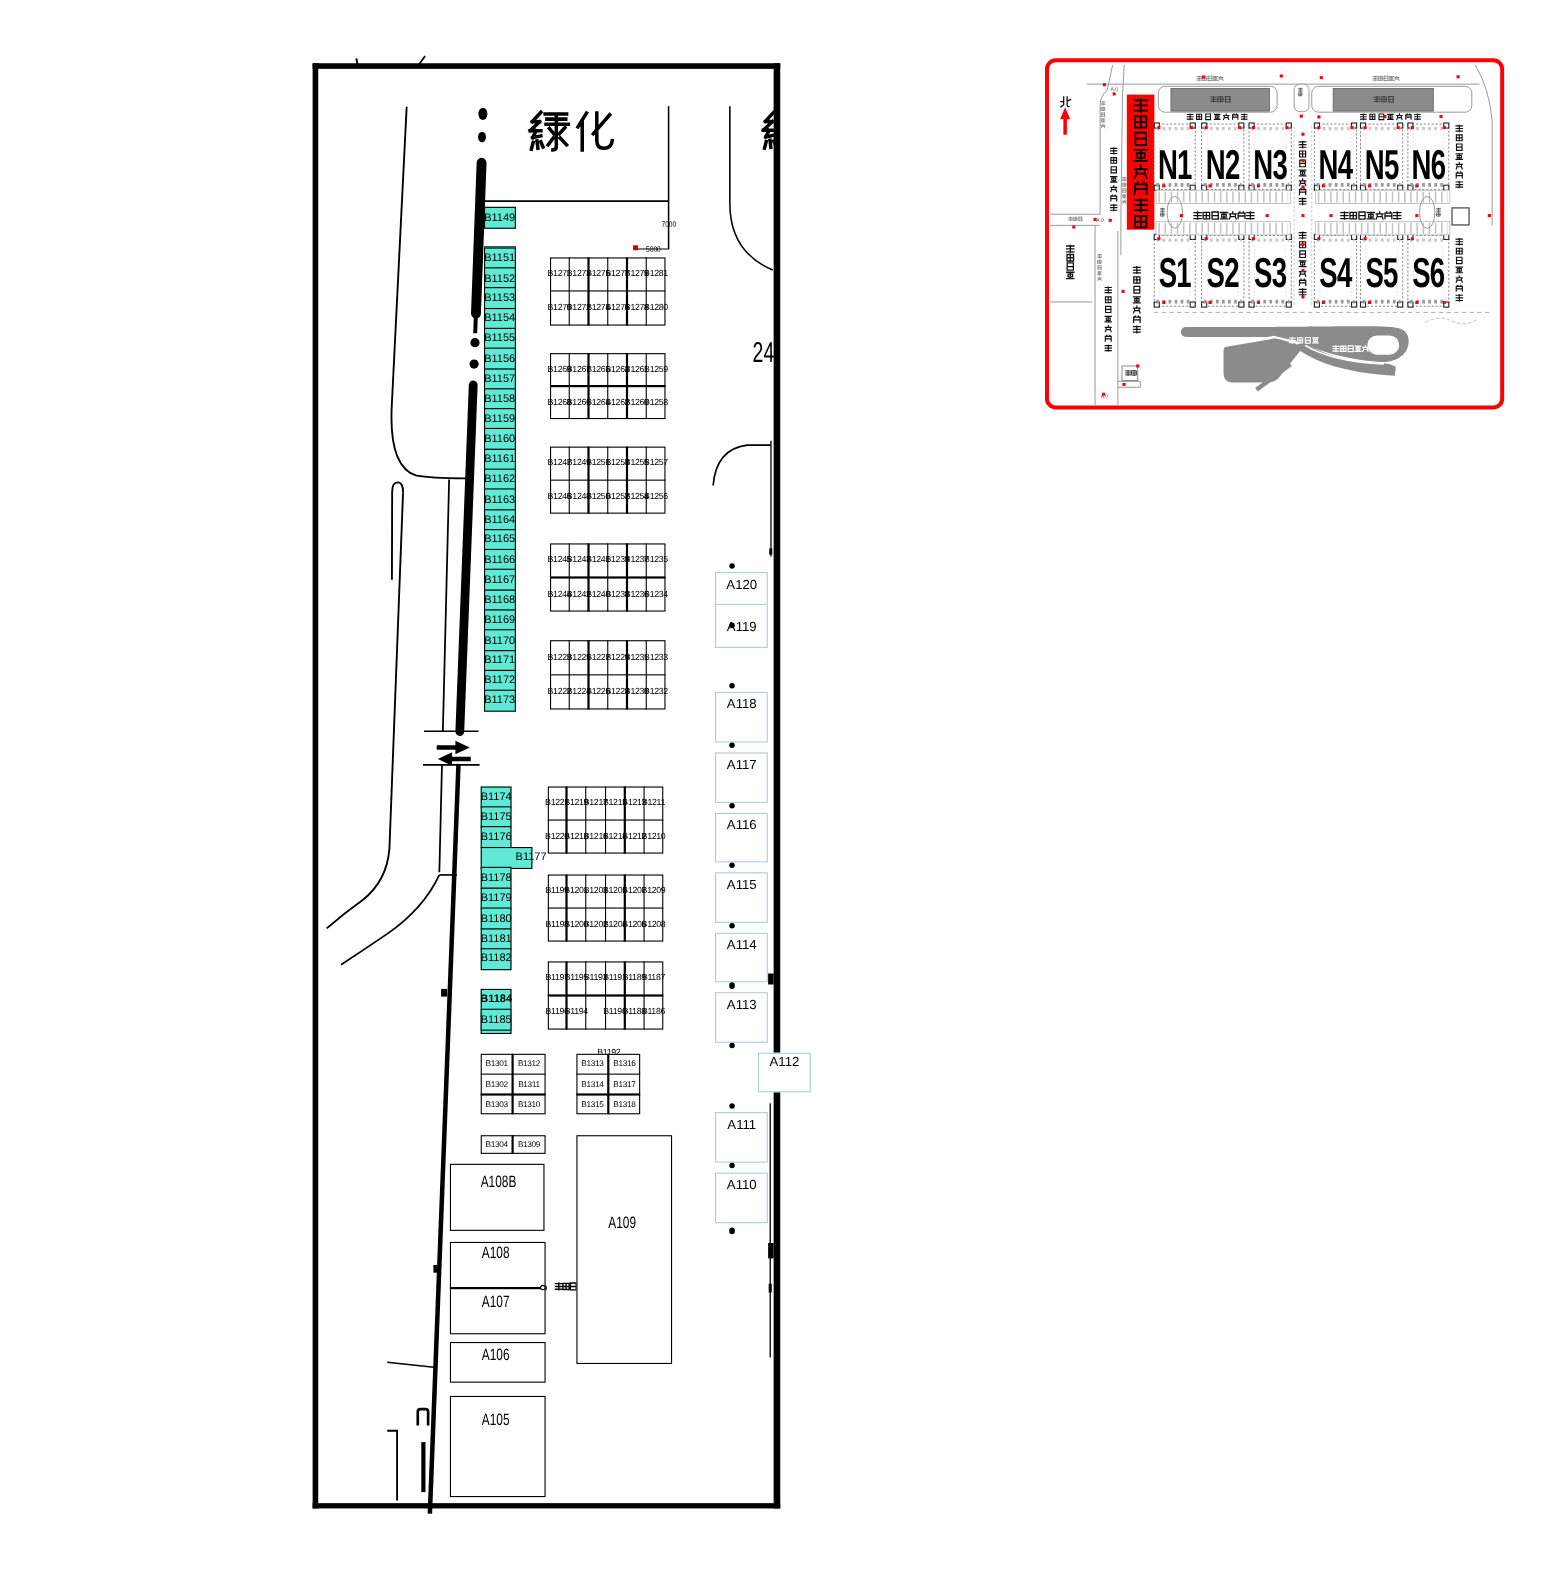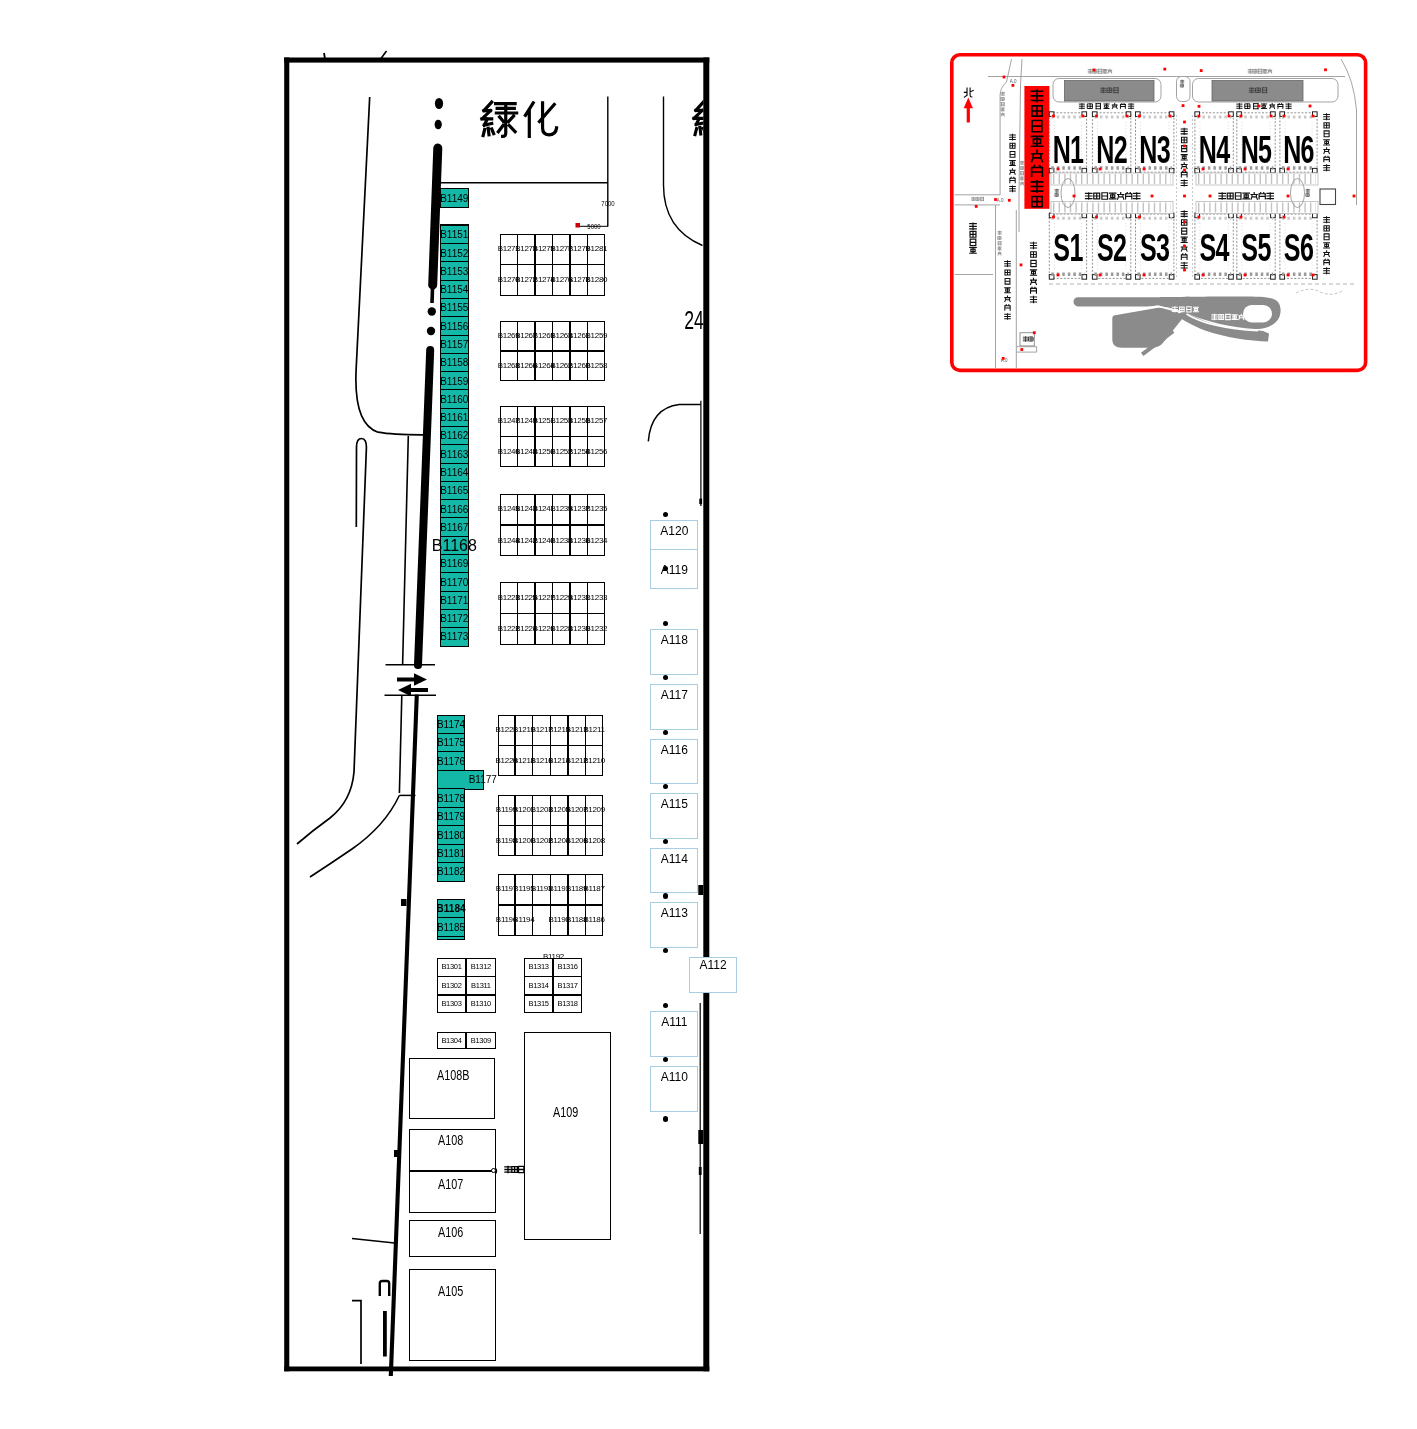--- a/index.html
+++ b/index.html
@@ -1,15 +1,15 @@
 <!DOCTYPE html>
 <html><head><meta charset="utf-8"><style>
 html,body{margin:0;padding:0;background:#fff;}
 #pg{position:relative;width:1417px;height:1429px;background:#fff;overflow:hidden;font-family:"Liberation Sans",sans-serif;}
-.bx{position:absolute;border:1.8px solid #000;background:#14b8a6;box-sizing:border-box;display:flex;align-items:center;justify-content:center;font-size:10px;color:#000;}
+.bx{position:absolute;border:1.8px solid #000;background:#5eead4;box-sizing:border-box;display:flex;align-items:center;justify-content:center;font-size:10px;color:#000;}
 .cell{position:absolute;font-size:8px;letter-spacing:-0.3px;white-space:nowrap;text-align:center;color:#000;line-height:1;}
 .ab{position:absolute;border:1.7px solid #000;background:#fff;box-sizing:border-box;}
 .al{position:absolute;font-size:15px;color:#000;white-space:nowrap;transform:scaleX(0.72);transform-origin:left top;}
 .ac{position:absolute;border:1.6px solid #a9cee4;background:#fff;box-sizing:border-box;text-align:center;font-size:12px;color:#000;}
 .ln{position:absolute;background:#000;}
 </style></head><body>
 <div id="pg">
 <svg width="1417" height="1429" viewBox="0 0 1417 1429" style="position:absolute;left:0;top:0">
 
 <g>
@@ -609,21 +609,21 @@
 <div class="bx" style="left:440.0px;top:444.2px;width:28.6px;height:19.9px;font-size:10px;">B1163</div>
 
 <div class="bx" style="left:440.0px;top:462.5px;width:28.6px;height:19.9px;font-size:10px;">B1164</div>
 
 <div class="bx" style="left:440.0px;top:480.8px;width:28.6px;height:19.9px;font-size:10px;">B1165</div>
 
 <div class="bx" style="left:440.0px;top:499.1px;width:28.6px;height:19.9px;font-size:10px;">B1166</div>
 
 <div class="bx" style="left:440.0px;top:517.3px;width:28.6px;height:19.9px;font-size:10px;">B1167</div>
 
-<div class="bx" style="left:440.0px;top:535.6px;width:28.6px;height:19.9px;font-size:16px;">B1168</div>
+<div class="bx" style="left:440.0px;top:535.6px;width:28.6px;height:19.9px;font-size:10px;">B1168</div>
 
 <div class="bx" style="left:440.0px;top:553.9px;width:28.6px;height:19.9px;font-size:10px;">B1169</div>
 
 <div class="bx" style="left:440.0px;top:572.2px;width:28.6px;height:19.9px;font-size:10px;">B1170</div>
 
 <div class="bx" style="left:440.0px;top:590.5px;width:28.6px;height:19.9px;font-size:10px;">B1171</div>
 
 <div class="bx" style="left:440.0px;top:608.7px;width:28.6px;height:19.9px;font-size:10px;">B1172</div>
 
 <div class="bx" style="left:440.0px;top:627.0px;width:28.6px;height:19.9px;font-size:10px;">B1173</div>

